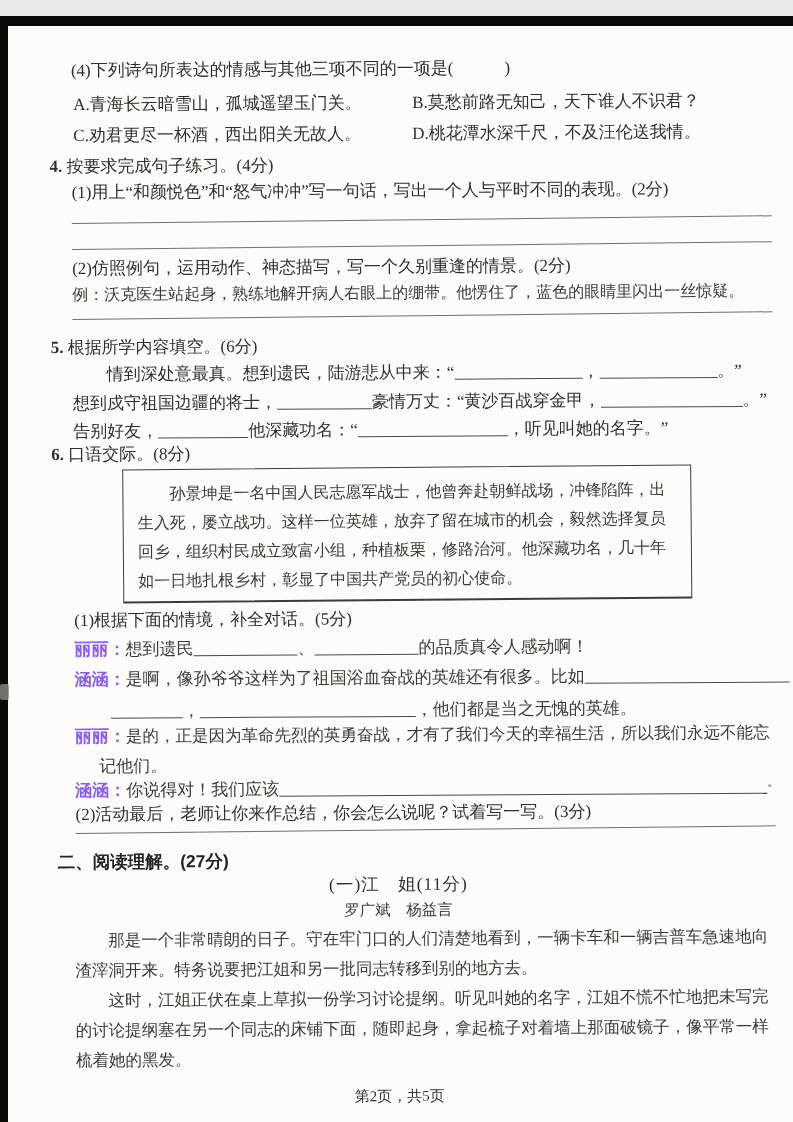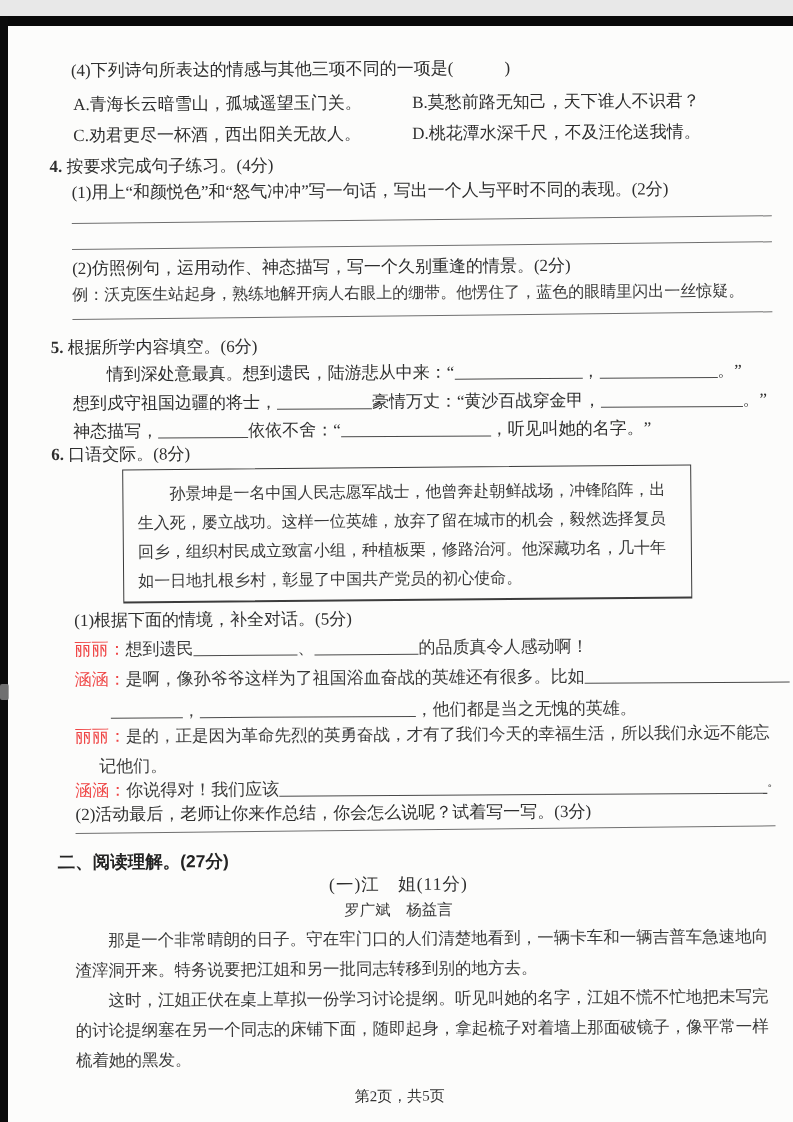--- a/index.html
+++ b/index.html
@@ -25,21 +25,21 @@
     padding:9px 14px 6px 14px;font-size:16px;line-height:29px;white-space:normal;
   }
   .boxed p{margin:0;text-indent:2em;}
   .indent2{text-indent:2em;}
   .sechead{font-family:"Liberation Sans","DejaVu Sans",sans-serif;font-weight:bold;font-size:17.5px;color:#232323;}
   .center{position:absolute;left:0;width:793px;text-align:center;white-space:nowrap;}
   .rtitle{font-size:17.5px;letter-spacing:1px;}
   .authors{font-size:15.5px;color:#3c3c3c;}
   .para{font-size:16.5px;line-height:30px;}
   .footer{font-size:15px;color:#333;}
-  .dspeaker{color:#ef4444;}
+  .dspeaker{color:#8b5cf6;font-weight:bold;}
 </style>
 </head>
 <body>
 
 <div class="sheet">
   <div class="edge-top"></div>
   <div class="edge-left"></div>
   <div class="smudge"></div>
 
   <div class="content">
@@ -54,21 +54,21 @@
     <div class="abs" style="left:74px;top:164px;">(1)用上“和颜悦色”和“怒气冲冲”写一句话，写出一个人与平时不同的表现。(2分)</div>
     <div class="ansline" style="left:74px;top:205px;width:700px;"></div>
     <div class="ansline" style="left:74px;top:231px;width:700px;"></div>
     <div class="abs" style="left:74px;top:240px;">(2)仿照例句，运用动作、神态描写，写一个久别重逢的情景。(2分)</div>
     <div class="abs kai" style="left:74px;top:266px;font-size:16px;">例：沃克医生站起身，熟练地解开病人右眼上的绷带。他愣住了，蓝色的眼睛里闪出一丝惊疑。</div>
     <div class="ansline" style="left:74px;top:301px;width:700px;"></div>
 
     <div class="abs" style="left:52px;top:319px;"><span class="qnum">5.</span> <span>根据所学内容填空。(6分)</span></div>
     <div class="abs" style="left:74px;top:346px;text-indent:2em;"><span>情到深处意最真。想到遗民，陆游悲从中来：“</span><span class="bl" style="width:128px;"></span><span>，</span><span class="bl" style="width:118px;"></span><span>。”</span></div>
     <div class="abs" style="left:74px;top:375px;"><span>想到戍守祖国边疆的将士，</span><span class="bl" style="width:95px;"></span><span>豪情万丈：“黄沙百战穿金甲，</span><span class="bl" style="width:142px;"></span><span>。”</span></div>
-    <div class="abs" style="left:74px;top:403px;"><span>神态描写，</span><span class="bl" style="width:90px;"></span><span>依依不舍：“</span><span class="bl" style="width:150px;"></span><span>，听见叫她的名字。”</span></div>
+    <div class="abs" style="left:74px;top:403px;"><span>告别好友，</span><span class="bl" style="width:90px;"></span><span>他深藏功名：“</span><span class="bl" style="width:150px;"></span><span>，听见叫她的名字。”</span></div>
 
     <div class="abs" style="left:52px;top:426px;"><span class="qnum">6.</span> <span>口语交际。(8分)</span></div>
     <div class="boxed kai" style="left:123px;top:451px;width:539px;">
         <p>孙景坤是一名中国人民志愿军战士，他曾奔赴朝鲜战场，冲锋陷阵，出生入死，屡立战功。这样一位英雄，放弃了留在城市的机会，毅然选择复员回乡，组织村民成立致富小组，种植板栗，修路治河。他深藏功名，几十年如一日地扎根乡村，彰显了中国共产党员的初心使命。</p>
       </div>
 
     <div class="abs" style="left:74px;top:592px;">(1)根据下面的情境，补全对话。(5分)</div>
 
     <div class="abs" style="left:74px;top:620px;"><span class="dspeaker">丽丽：</span><span class="kai">想到遗民</span><span class="bl" style="width:104px;"></span><span class="kai">、</span><span class="bl" style="width:104px;"></span><span class="kai">的品质真令人感动啊！</span></div>
 

